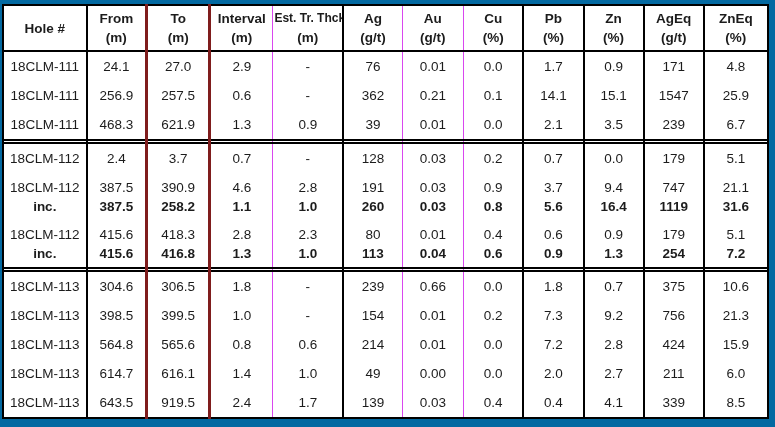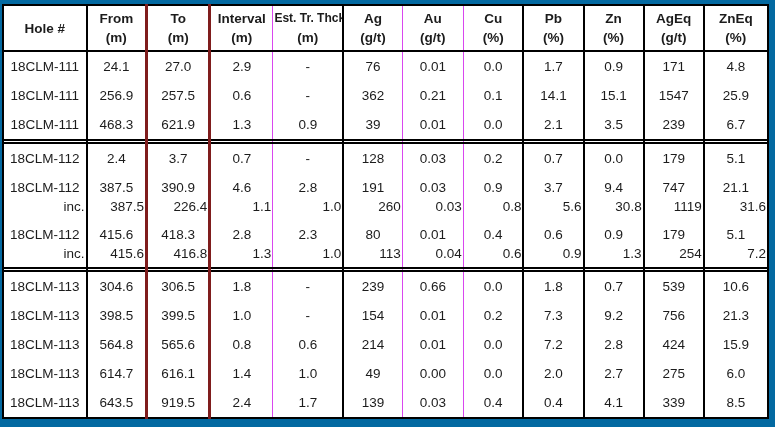--- a/index.html
+++ b/index.html
@@ -45,22 +45,22 @@
   thead th.esth .hl { font-size: 12px; }
   thead th .hl, thead th .hu { line-height: 19px; }
   
   tbody td {
     font-size: 13.5px;
     line-height: 18px;
     padding: 5.5px 2px;
   }
   tr.main td { padding: 6px 2px 1px 2px; }
   tr.inc td {
-    text-align: right;
     padding: 0 1px 4px 1px;
+    font-weight: bold;
   }
   tr.sep td {
     height: 3px;
     padding: 0;
     line-height: 3px;
     font-size: 1px;
     border-top: 2px solid #000;
     border-bottom: 2px solid #000;
   }
 </style>
@@ -215,28 +215,28 @@
           <td class="vr3">0.03</td>
           <td class="vr2">0.9</td>
           <td class="vr2">3.7</td>
           <td class="vr2">9.4</td>
           <td class="vr2">747</td>
           <td class="">21.1</td>
         </tr>
         <tr class="inc">
           <td class="vr2">inc.</td>
           <td class="vr1">387.5</td>
-          <td class="vr1">226.4</td>
+          <td class="vr1">258.2</td>
           <td class="vr3">1.1</td>
           <td class="vr2">1.0</td>
           <td class="vr3">260</td>
           <td class="vr3">0.03</td>
           <td class="vr2">0.8</td>
           <td class="vr2">5.6</td>
-          <td class="vr2">30.8</td>
+          <td class="vr2">16.4</td>
           <td class="vr2">1119</td>
           <td class="">31.6</td>
         </tr>
         <tr class="main">
           <td class="vr2">18CLM-112</td>
           <td class="vr1">415.6</td>
           <td class="vr1">418.3</td>
           <td class="vr3">2.8</td>
           <td class="vr2">2.3</td>
           <td class="vr3">80</td>
@@ -279,21 +279,21 @@
           <td class="vr2">18CLM-113</td>
           <td class="vr1">304.6</td>
           <td class="vr1">306.5</td>
           <td class="vr3">1.8</td>
           <td class="vr2">-</td>
           <td class="vr3">239</td>
           <td class="vr3">0.66</td>
           <td class="vr2">0.0</td>
           <td class="vr2">1.8</td>
           <td class="vr2">0.7</td>
-          <td class="vr2">539</td>
+          <td class="vr2">375</td>
           <td class="">10.6</td>
         </tr>
         <tr>
           <td class="vr2">18CLM-113</td>
           <td class="vr1">398.5</td>
           <td class="vr1">399.5</td>
           <td class="vr3">1.0</td>
           <td class="vr2">-</td>
           <td class="vr3">154</td>
           <td class="vr3">0.01</td>
@@ -321,21 +321,21 @@
           <td class="vr2">18CLM-113</td>
           <td class="vr1">614.7</td>
           <td class="vr1">616.1</td>
           <td class="vr3">1.4</td>
           <td class="vr2">1.0</td>
           <td class="vr3">49</td>
           <td class="vr3">0.00</td>
           <td class="vr2">0.0</td>
           <td class="vr2">2.0</td>
           <td class="vr2">2.7</td>
-          <td class="vr2">275</td>
+          <td class="vr2">211</td>
           <td class="">6.0</td>
         </tr>
         <tr>
           <td class="vr2">18CLM-113</td>
           <td class="vr1">643.5</td>
           <td class="vr1">919.5</td>
           <td class="vr3">2.4</td>
           <td class="vr2">1.7</td>
           <td class="vr3">139</td>
           <td class="vr3">0.03</td>

